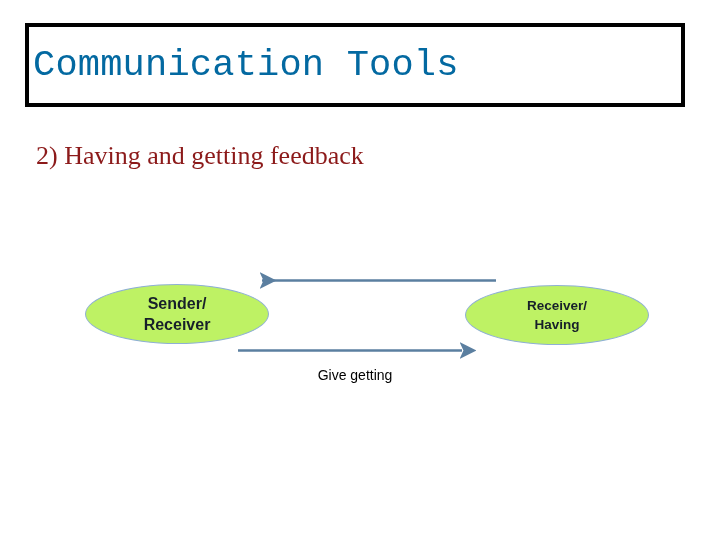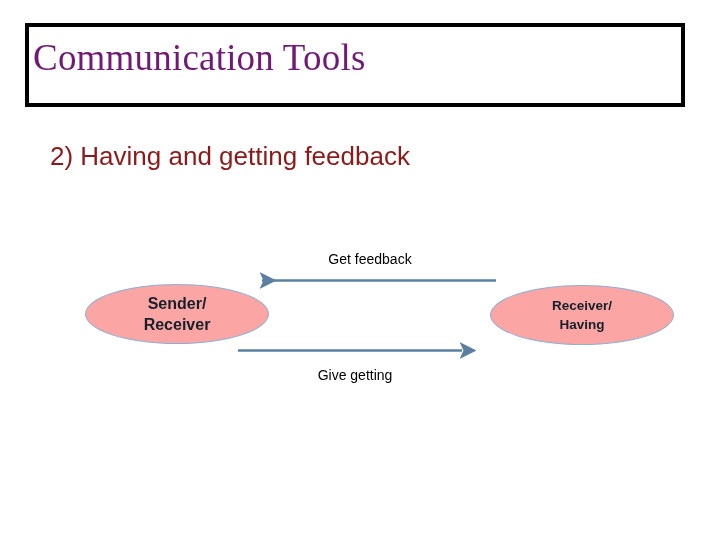--- a/index.html
+++ b/index.html
@@ -32,58 +32,58 @@
     width: 660px;
     height: 84px;
     border: 4px solid #000000;
     box-sizing: border-box;
     background: #ffffff;
   }
 
   #slide-title {
     position: absolute;
     left: 33px;
-    top: 36px;
+    top: 43px;
     width: 640px;
-    font-family: Liberation Serif, serif;
+    font-family: Liberation Mono, monospace;
     font-size: 37px;
     line-height: 44px;
     font-weight: 400;
-    color: #701a75;
+    color: #0369a1;
     white-space: nowrap;
     letter-spacing: 0.2px;
   }
 
   
   #slide-subtitle {
     position: absolute;
-    left: 50px;
+    left: 36px;
     top: 140px;
     width: 620px;
-    font-family: Liberation Sans, sans-serif;
+    font-family: Liberation Serif, serif;
     font-size: 26px;
     line-height: 32px;
     font-weight: 400;
     color: #8c1a1a;
     white-space: nowrap;
   }
 
   
   #diagram {
     position: absolute;
     left: 0;
     top: 0;
     width: 720px;
     height: 540px;
   }
 
   .ellipse {
     position: absolute;
     border-radius: 50%;
-    background: #fca5a5;
+    background: #bef264;
     border: 1px solid #8fb0d4;
     box-sizing: border-box;
     display: flex;
     flex-direction: column;
     align-items: center;
     justify-content: center;
     color: #17202a;
     font-family: "Liberation Sans", sans-serif;
     font-weight: bold;
     text-align: center;
@@ -92,21 +92,21 @@
   #node-left {
     left: 85px;
     top: 284px;
     width: 184px;
     height: 60px;
     font-size: 16px;
     line-height: 21px;
   }
 
   #node-right {
-    left: 490px;
+    left: 465px;
     top: 285px;
     width: 184px;
     height: 60px;
     font-size: 13.5px;
     line-height: 19px;
   }
 
   .node-line { display: block; }
 
   
@@ -172,18 +172,17 @@
     <div class="ellipse" id="node-left">
       <span class="node-line">Sender/</span>
       <span class="node-line">Receiver</span>
     </div>
 
     <div class="ellipse" id="node-right">
       <span class="node-line">Receiver/</span>
       <span class="node-line">Having</span>
     </div>
 
-    <div class="arrow-label" id="label-get">Get feedback</div>
 
     <div class="arrow-label" id="label-give">Give getting</div>
 
   </div>
 </div>
 
 </body></html>

